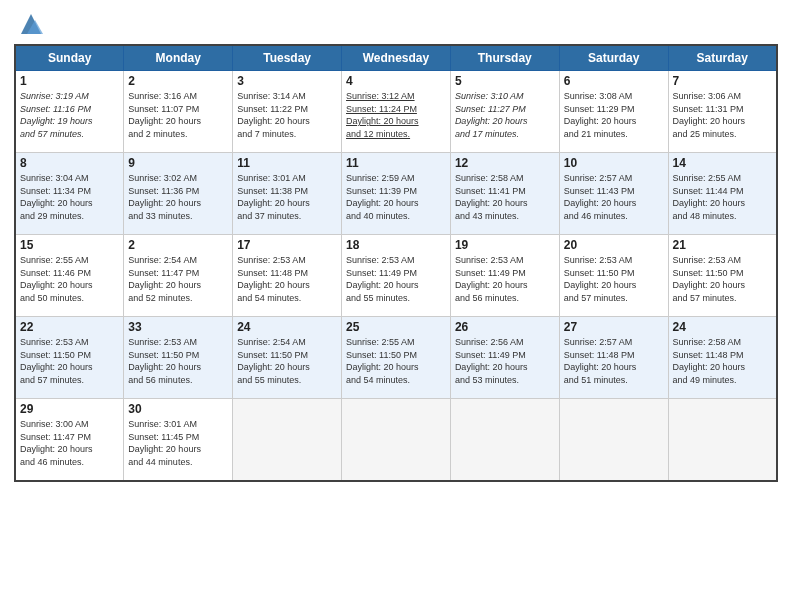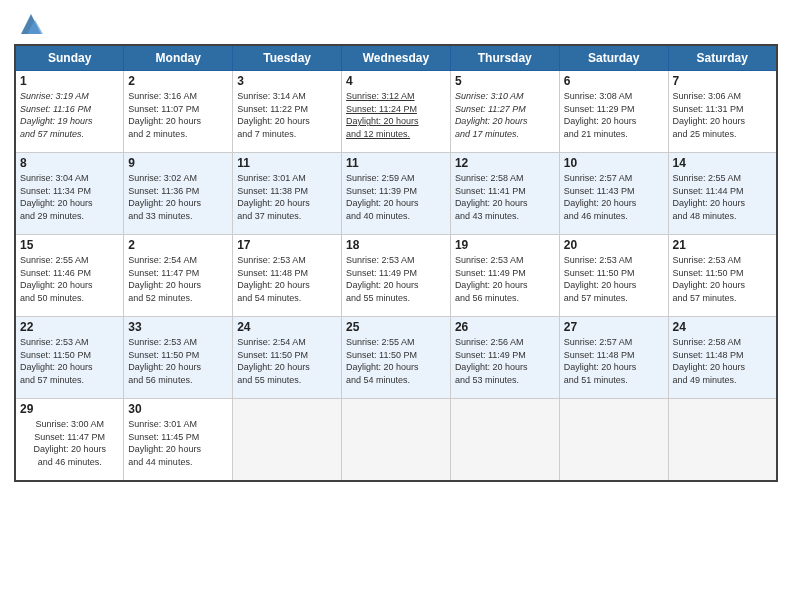--- a/index.html
+++ b/index.html
@@ -338,21 +338,21 @@
             <span class="day-num">24</span>
             <div class="day-info" style="white-space: pre-line;">Sunrise: 2:58 AM
 Sunset: 11:48 PM
 Daylight: 20 hours
 and 49 minutes.</div>
           </td>
         </tr>
         <tr>
           <td>
             <span class="day-num">29</span>
-            <div class="day-info" style="white-space: pre-line; text-align: center;">Sunrise: 3:00 AM
+            <div class="day-info" style="white-space: pre-line;">Sunrise: 3:00 AM
 Sunset: 11:47 PM
 Daylight: 20 hours
 and 46 minutes.</div>
           </td>
           <td>
             <span class="day-num">30</span>
             <div class="day-info" style="white-space: pre-line;">Sunrise: 3:01 AM
 Sunset: 11:45 PM
 Daylight: 20 hours
 and 44 minutes.</div>

